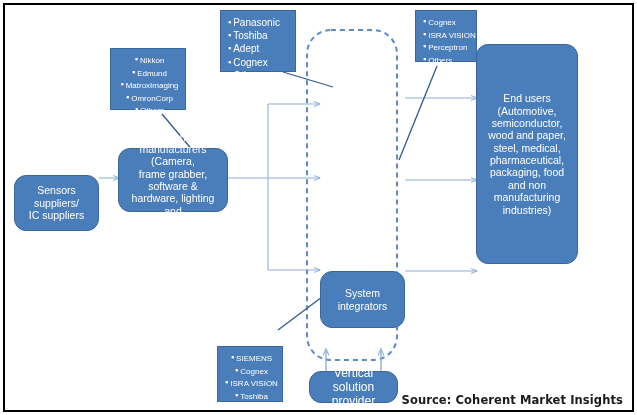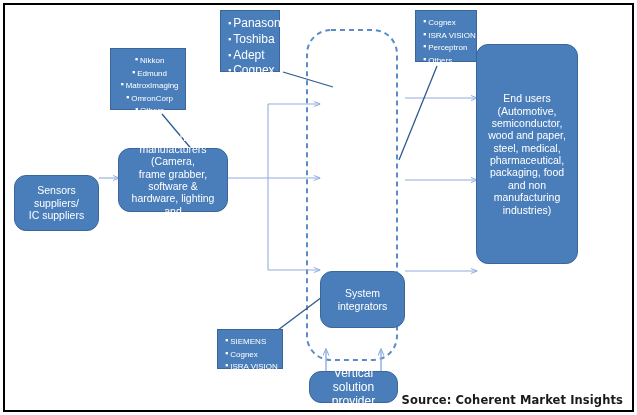--- a/index.html
+++ b/index.html
@@ -172,40 +172,40 @@
   <div class="listbox" style="left:110px; top:48px; width:76px; height:62px; font-size:8px;text-align:center;">
     <ul>
       <li>Nikkon</li>
       <li>Edmund</li>
       <li>MatroxImaging</li>
       <li>OmronCorp</li>
       <li>Others</li>
     </ul>
   </div>
 
-  <div class="listbox" style="left:220px; top:10px; width:60px; height:62px; font-size:12px;">
+  <div class="listbox" style="left:220px; top:10px; width:76px; height:62px; font-size:10px;">
     <ul>
       <li>Panasonic</li>
       <li>Toshiba</li>
       <li>Adept</li>
       <li>Cognex</li>
       <li>Others</li>
     </ul>
   </div>
 
   <div class="listbox" style="left:415px; top:10px; width:62px; height:52px; font-size:8px;">
     <ul>
       <li>Cognex</li>
       <li>ISRA VISION</li>
       <li>Perceptron</li>
       <li>Others</li>
     </ul>
   </div>
 
-  <div class="listbox" style="left:217px; top:329px; width:66px; height:40px; font-size:8px;">
+  <div class="listbox" style="left:217px; top:346px; width:66px; height:56px; font-size:8px;text-align:center;">
     <ul>
       <li>SIEMENS</li>
       <li>Cognex</li>
       <li>ISRA VISION</li>
       <li>Toshiba</li>
     </ul>
   </div>
 
   <div class="source">Source: Coherent Market Insights</div>
 

